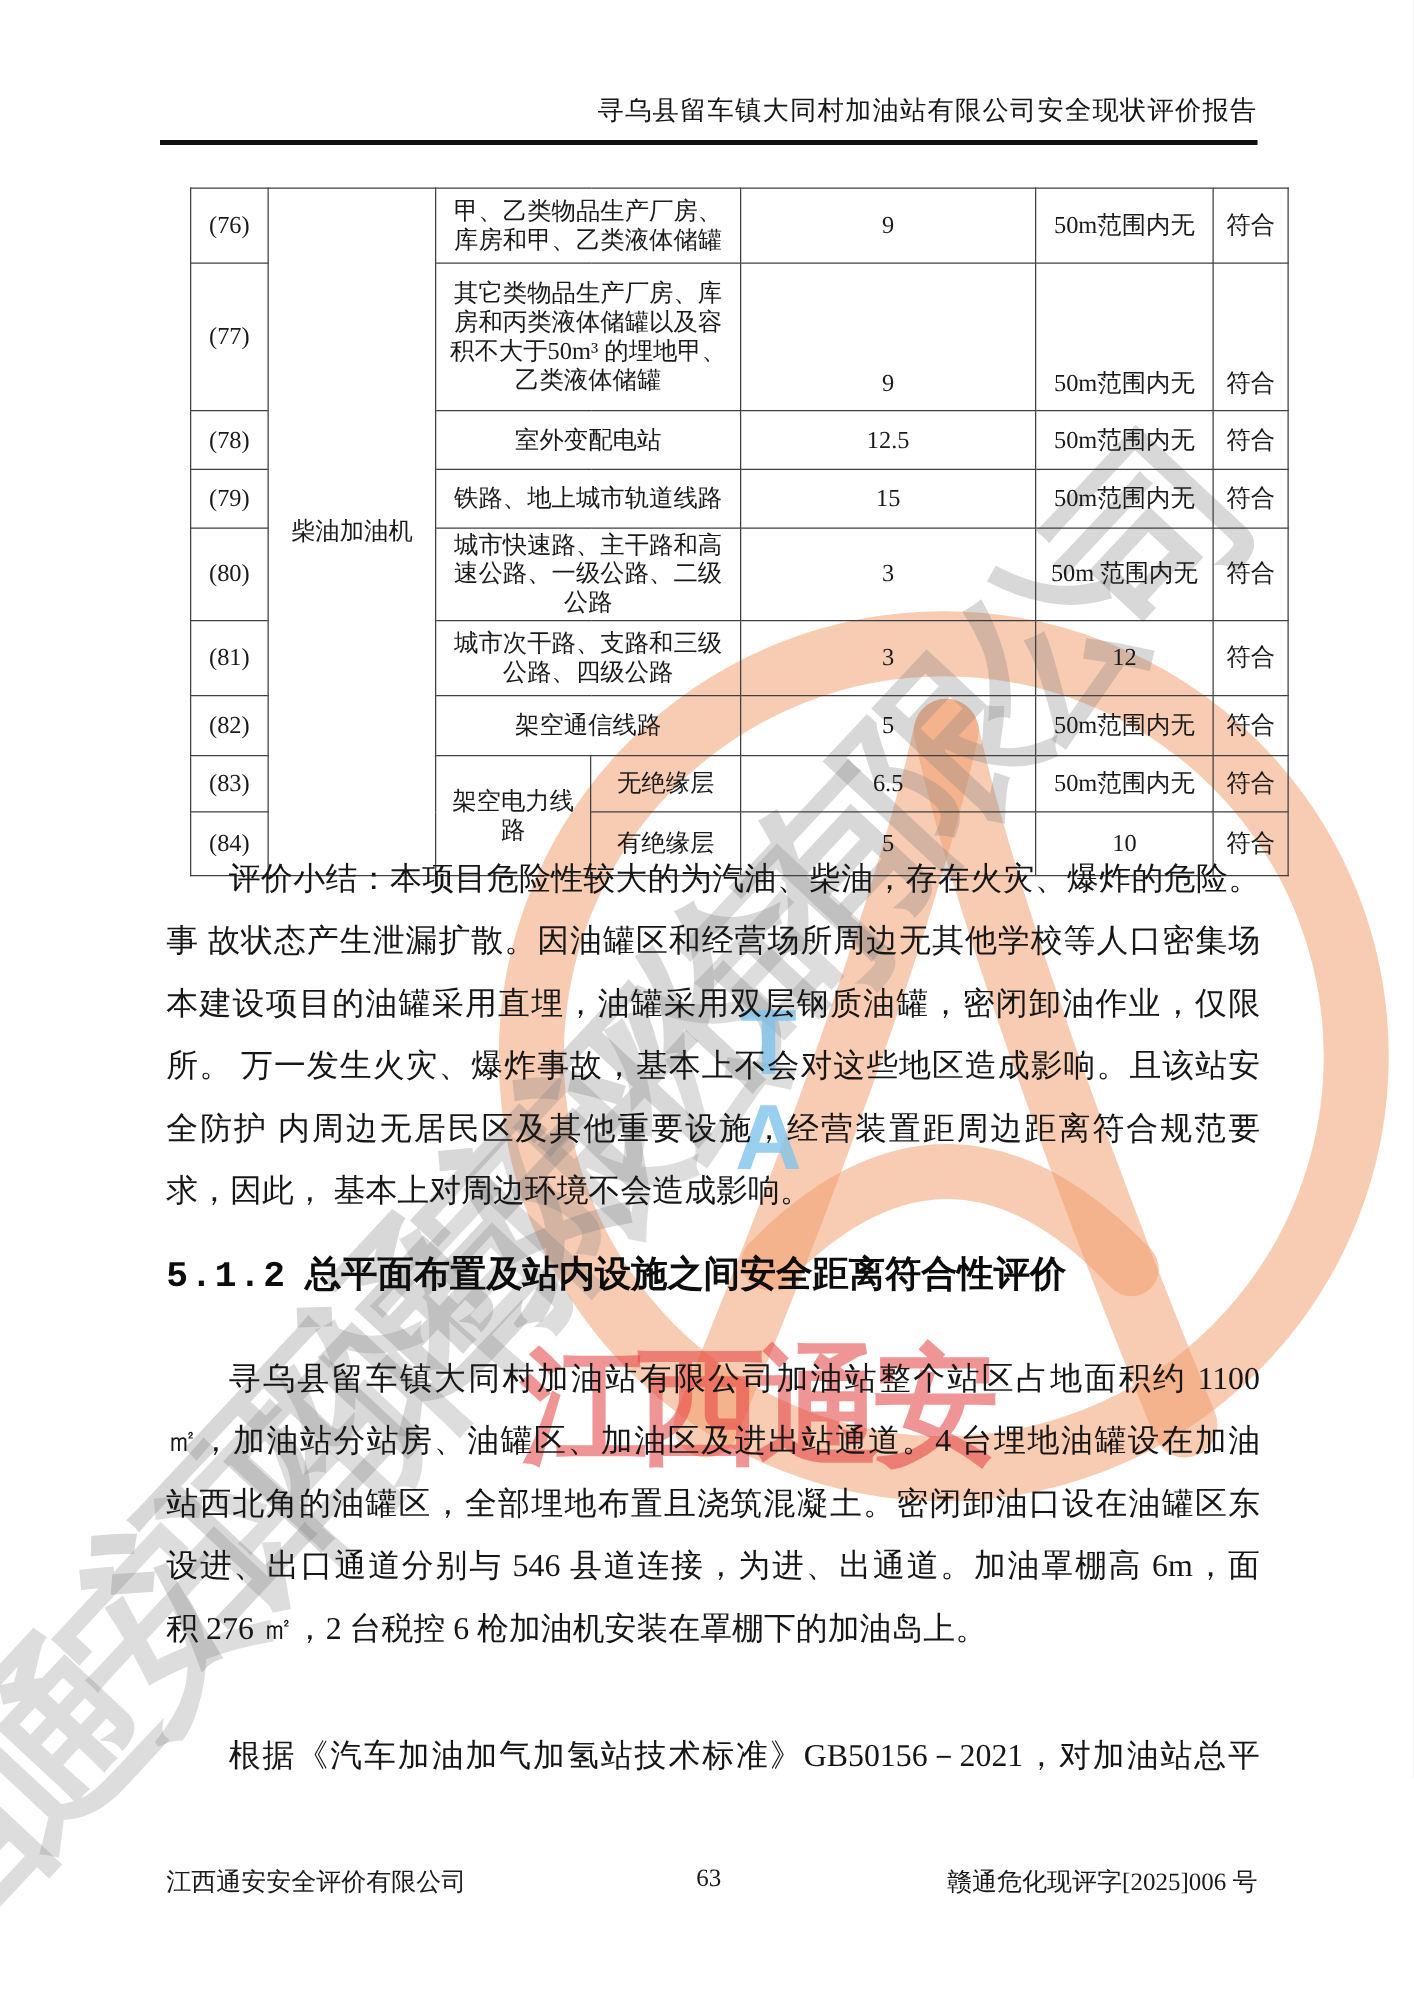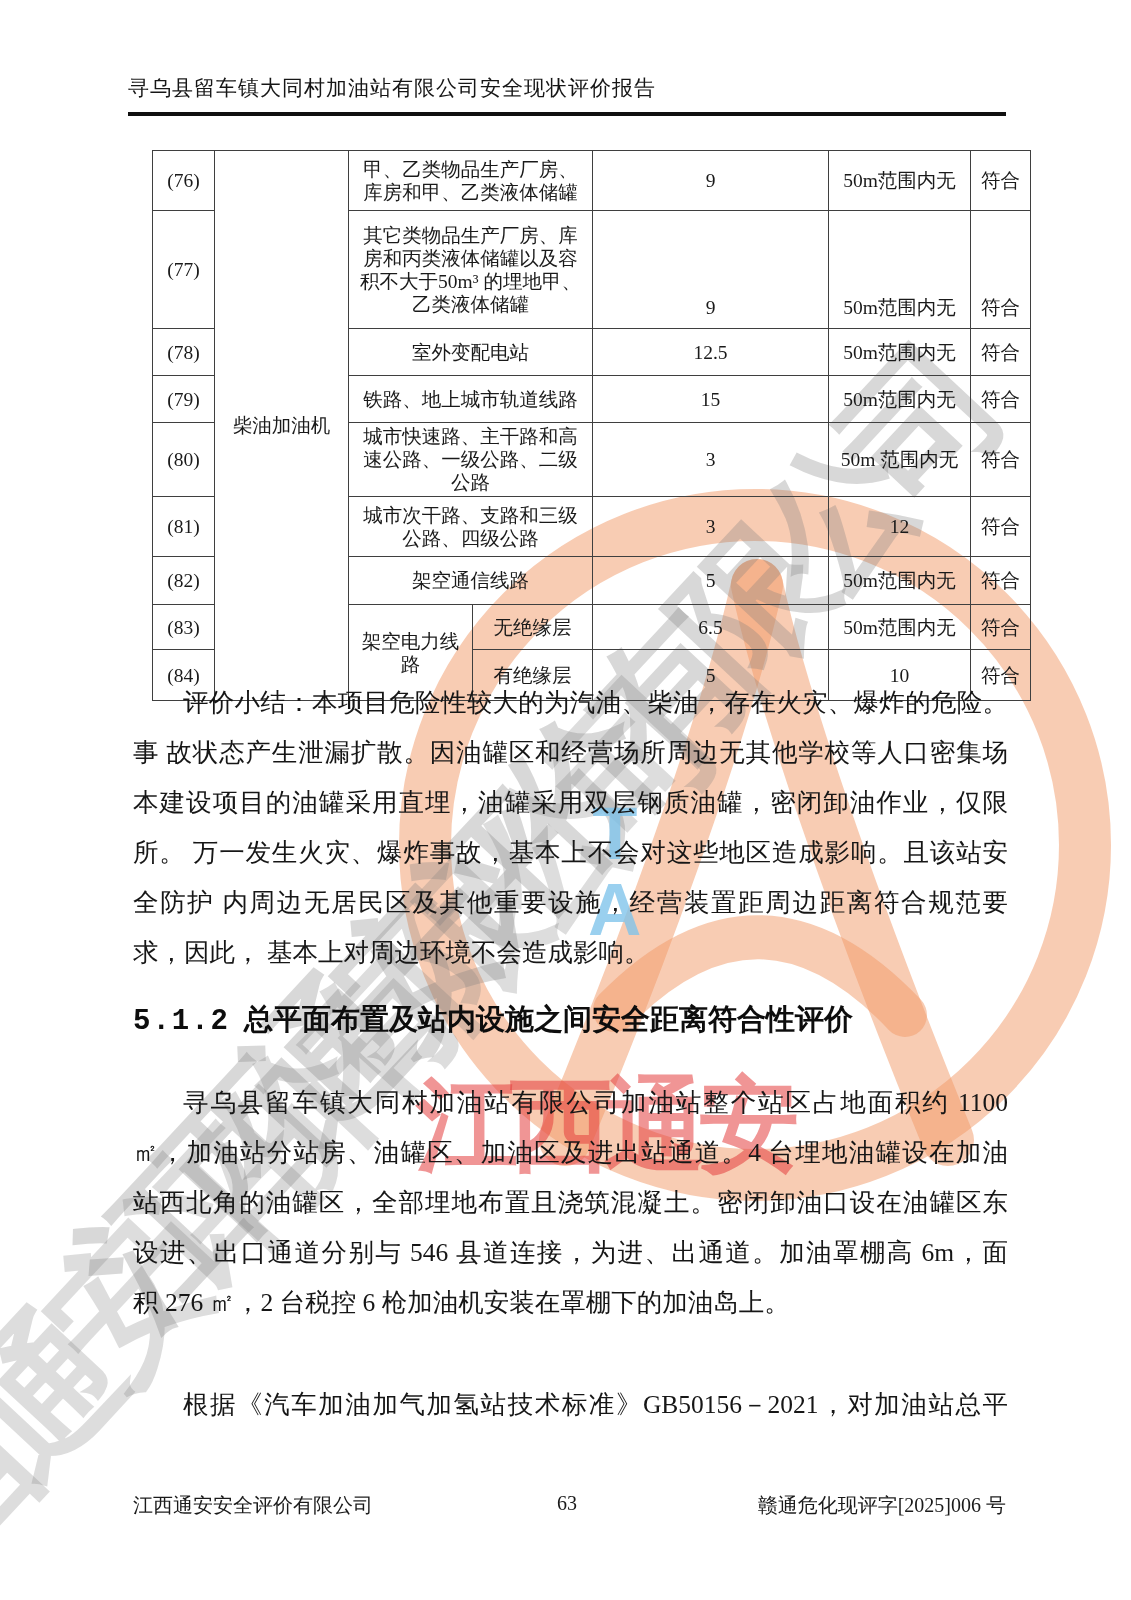--- a/index.html
+++ b/index.html
@@ -30,21 +30,21 @@
     left:588px; top:796px; text-align:center;
     font-family:"Liberation Sans","DejaVu Sans",sans-serif;
     font-weight:bold; font-size:74px; line-height:76px;
     color:rgba(126,195,235,0.78);
   }
   .wm-ta span { display:block; }
   
   .content { position:absolute; inset:0; z-index:2; }
   .doc-header {
     position:absolute; left:128px; top:74px; width:878px;
-    text-align:left; font-size:21px; letter-spacing:1px;
+    text-align:right; font-size:21px; letter-spacing:1px;
   }
   .doc-rule { position:absolute; left:128px; top:112px; width:878px; height:4px; background:#101010; }
   
   table.saf {
     position:absolute; left:152px; top:150px; width:878px;
     border-collapse:collapse; table-layout:fixed;
     font-size:19.5px; color:#1a1a1a;
   }
   table.saf td {
     border:1px solid #3f3f3f; text-align:center; vertical-align:middle;

